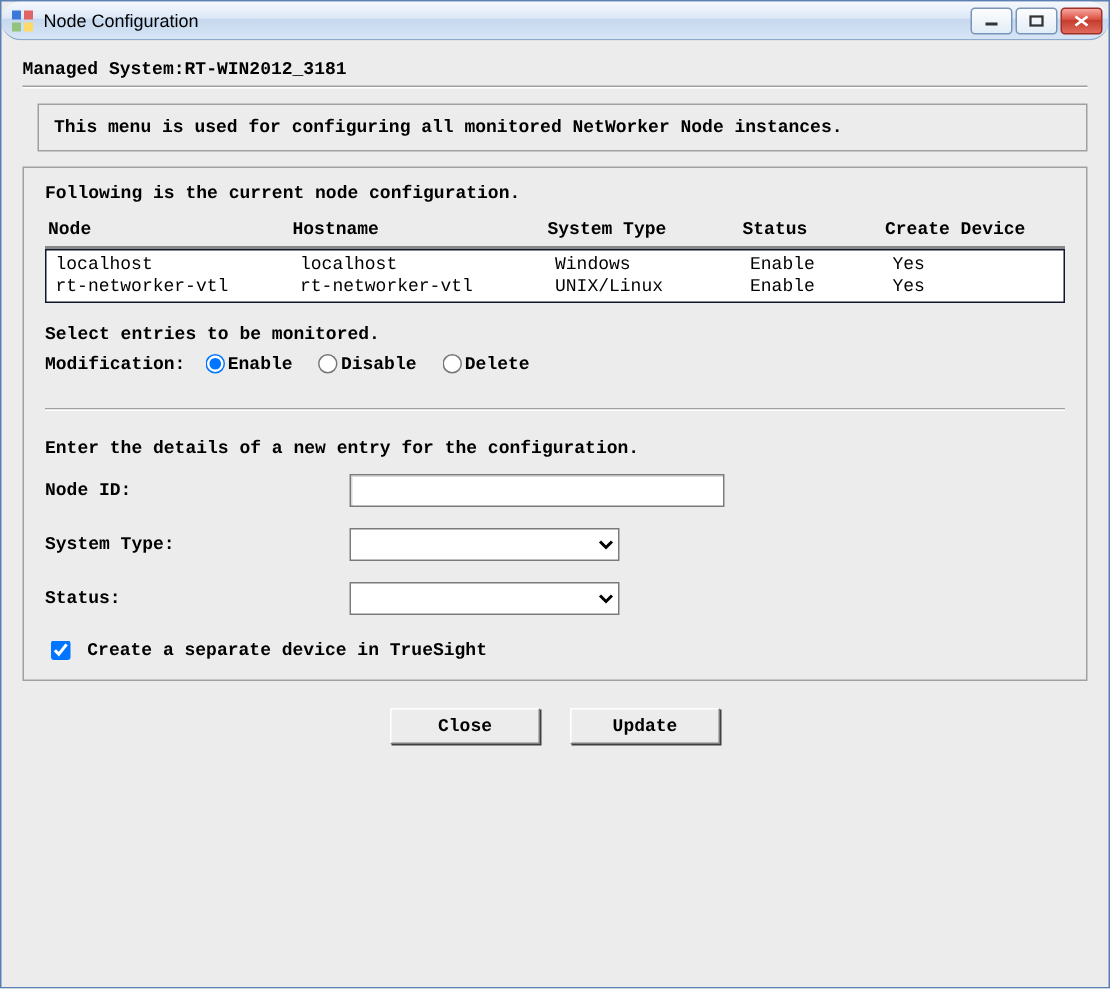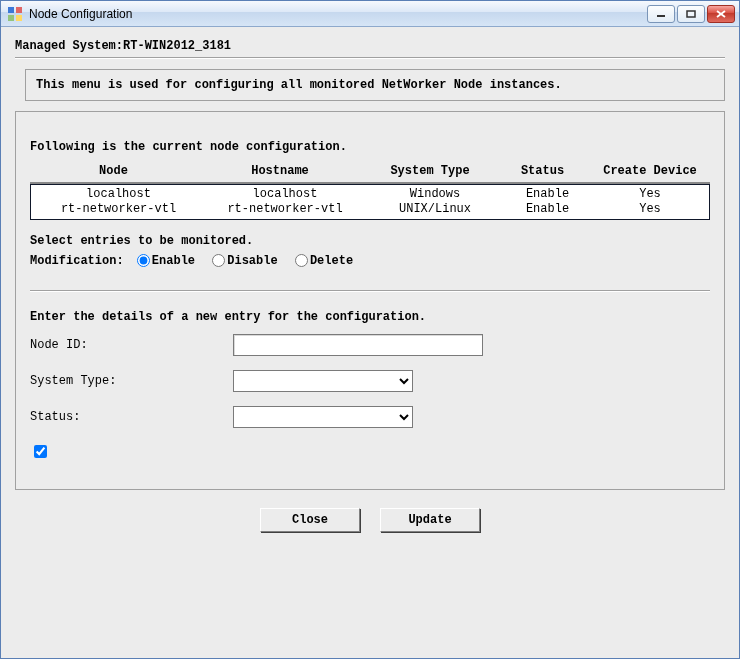--- a/index.html
+++ b/index.html
@@ -24,20 +24,21 @@
   .titlebar {
     height: 26px;
     background: linear-gradient(to bottom, #f6f9fd 0%, #dce8f7 45%, #c6d8ee 46%, #d6e5f6 100%);
     border-bottom: 1px solid #8ea9cc;
     display: flex;
     align-items: center;
     padding: 0 4px 0 6px;
     font-family: "Segoe UI", Tahoma, sans-serif;
     font-size: 12px;
     color: #000;
+    border-radius: 13px;
   }
   .titlebar .app-icon {
     width: 16px; height: 16px; margin-right: 6px;
     display: inline-block;
   }
   .titlebar .title { flex: 1; }
   .win-btns { display: flex; gap: 2px; }
   .win-btn {
     width: 28px; height: 18px;
     border: 1px solid #7a95b8;
@@ -62,31 +63,31 @@
   .hr-thin {
     border: none;
     border-top: 1px solid #a0a0a0;
     border-bottom: 1px solid #fff;
     margin: 4px 0 10px 0;
   }
 
   .panel {
     border: 1px solid #a0a0a0;
     background: #ececec;
-    padding: 28px 14px;
+    padding: 10px 14px;
   }
   .panel.small { padding: 8px 10px; margin-left: 10px; }
   .desc { font-weight: bold; }
 
   .spacer-sm { height: 10px; }
 
   .section-label { font-weight: bold; margin-bottom: 10px; }
 
   
-  .tbl { width: 100%; text-align: center; }
+  .tbl { width: 100%; }
   .tbl-head {
     display: flex;
     font-weight: bold;
     border-bottom: 2px solid #888;
     padding: 0 0 4px 0;
     margin-top: 4px;
   }
   .tbl-body {
     border: 1px solid #0f172a;
     background: #fff;
@@ -107,21 +108,21 @@
   .radio:first-of-type { margin-left: 2px; }
 
   .hr-inset {
     border: none;
     border-top: 1px solid #a0a0a0;
     border-bottom: 1px solid #fff;
     margin: 22px 0 18px 0;
   }
 
   .form-row { display: flex; align-items: center; margin-bottom: 14px; }
-  .form-row .flabel { font-weight: normal; width: 203px; }
+  .form-row .flabel { font-weight: bold; width: 203px; }
   .tinput {
     width: 250px; height: 22px;
     border: 1px solid #7a7a7a;
     background: #fff;
     font-family: "Courier New", monospace;
     font-size: 12px;
     padding: 0 3px;
     box-shadow: inset 1px 1px 0 rgba(0,0,0,0.15);
   }
   .tselect {
@@ -250,20 +251,21 @@
         <div class="flabel">System Type:</div>
         <select class="tselect"></select>
       </div>
       <div class="form-row">
         <div class="flabel">Status:</div>
         <select class="tselect"></select>
       </div>
 
       <div class="chk-row">
         <input type="checkbox" id="chk" checked="" style="">
+        <label for="chk">Create a separate device in TrueSight</label>
       </div>
     </div>
 
     <div class="btn-row">
       <button class="btn">Close</button>
       <button class="btn">Update</button>
     </div>
   </div>
 </div>
 

